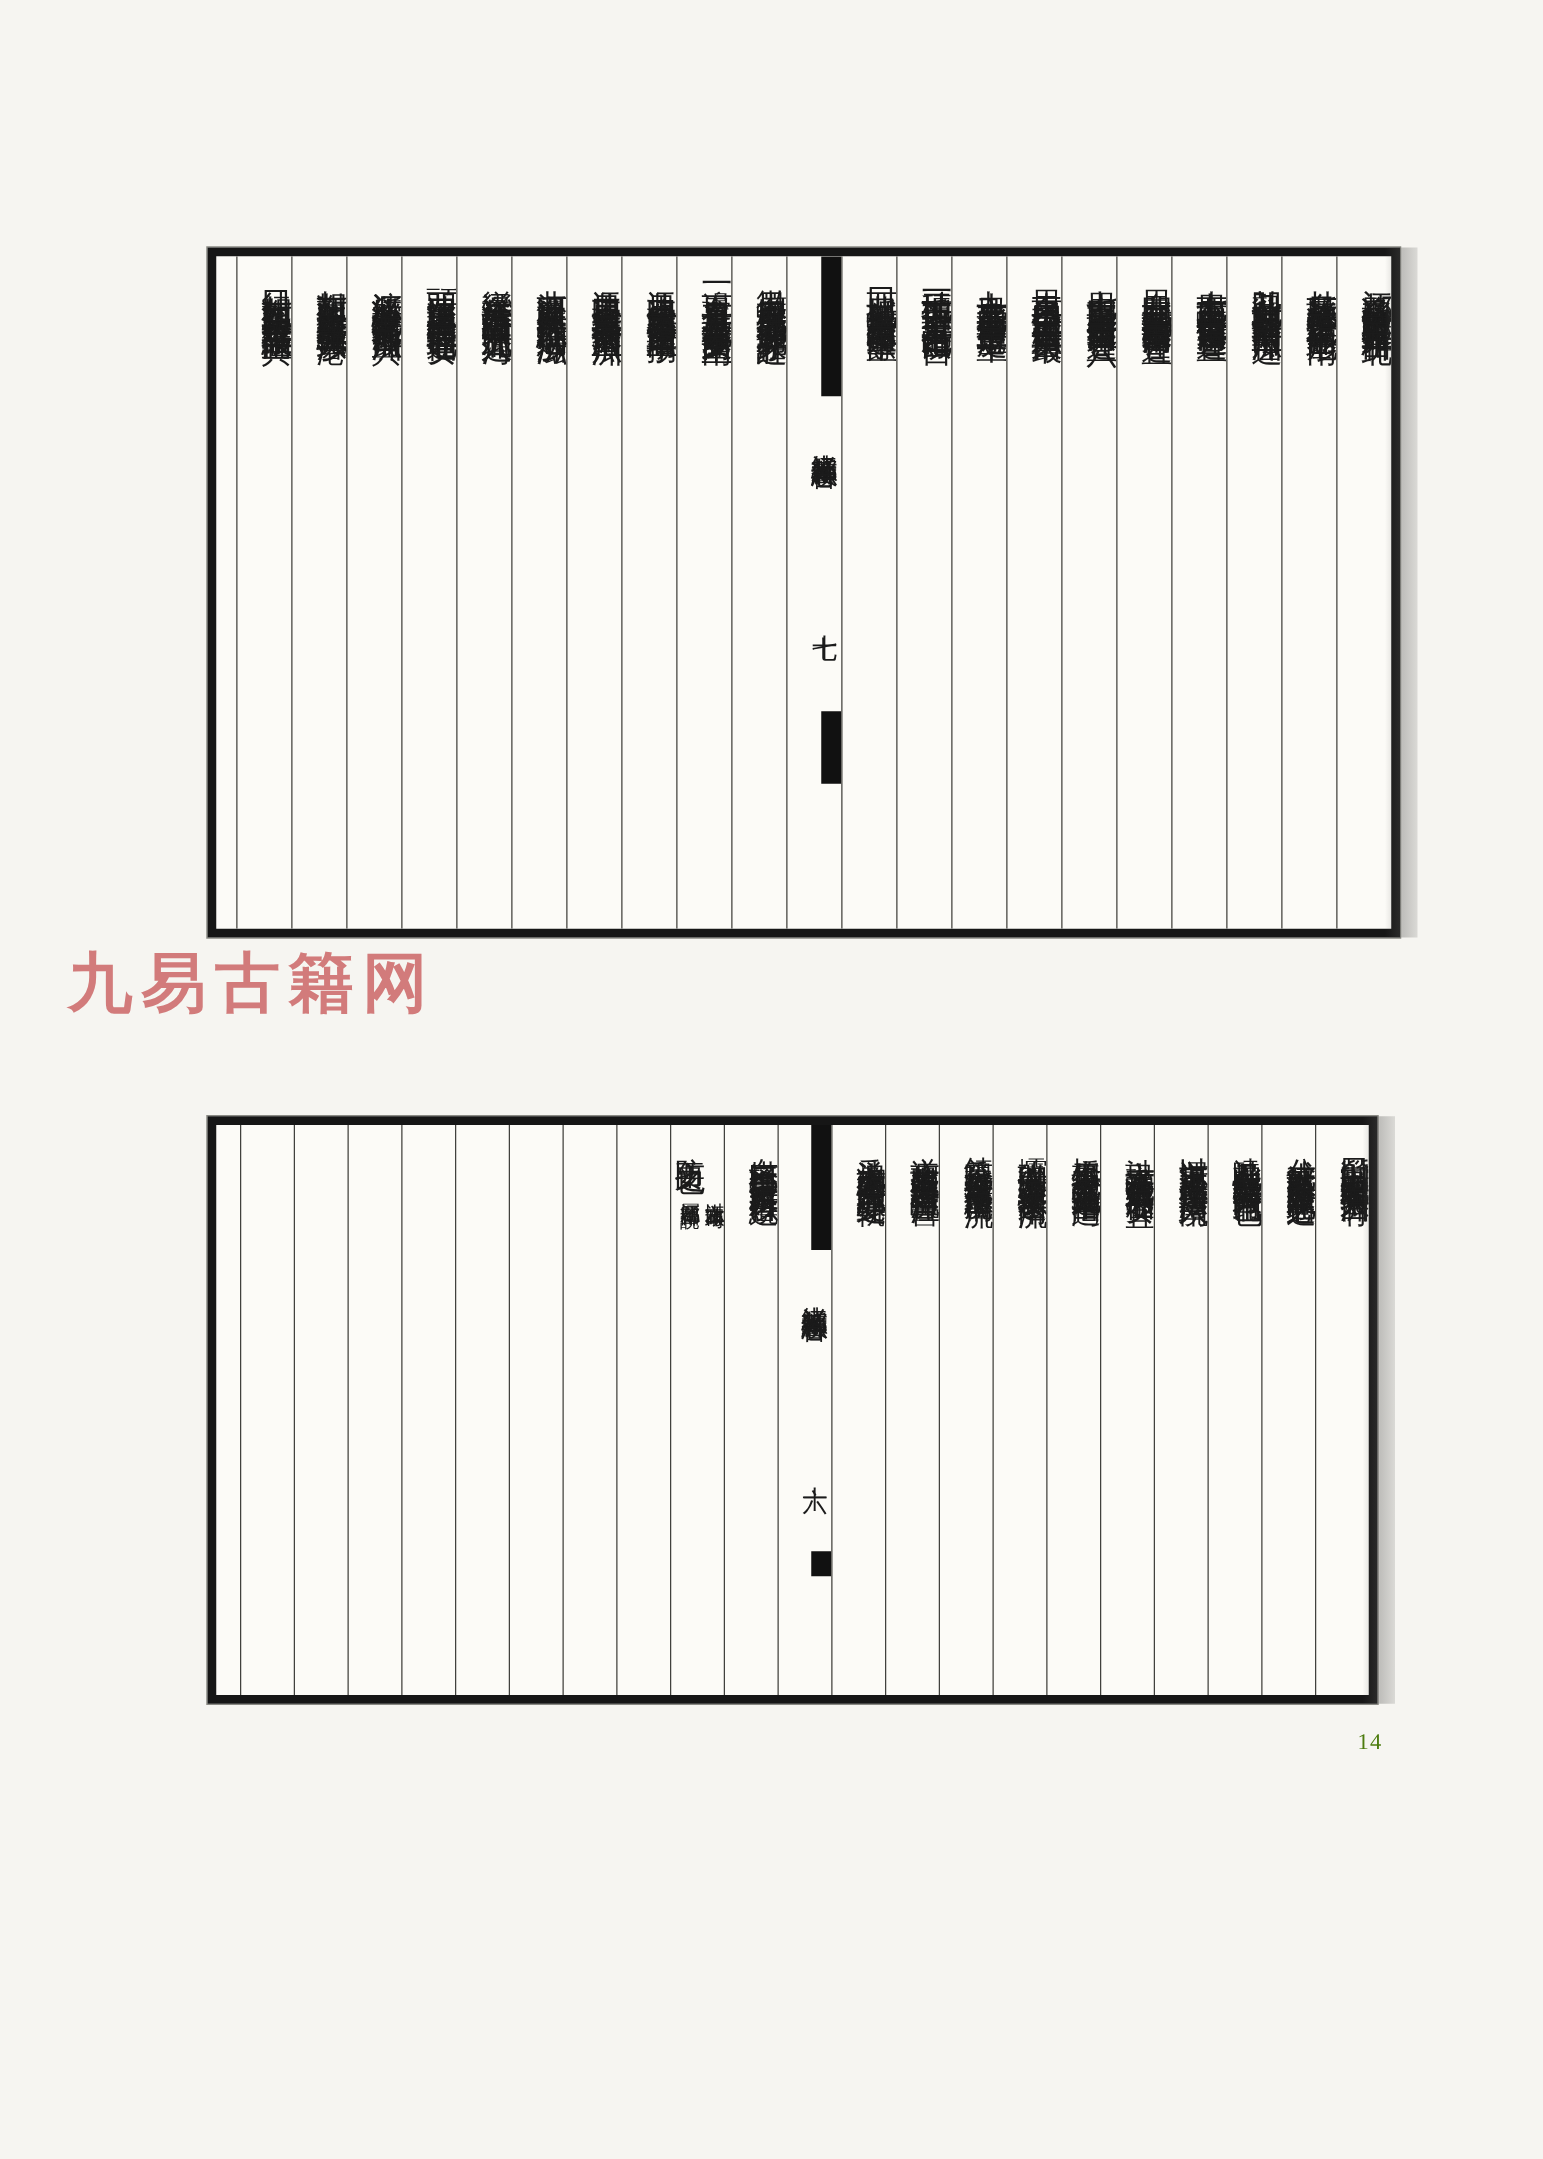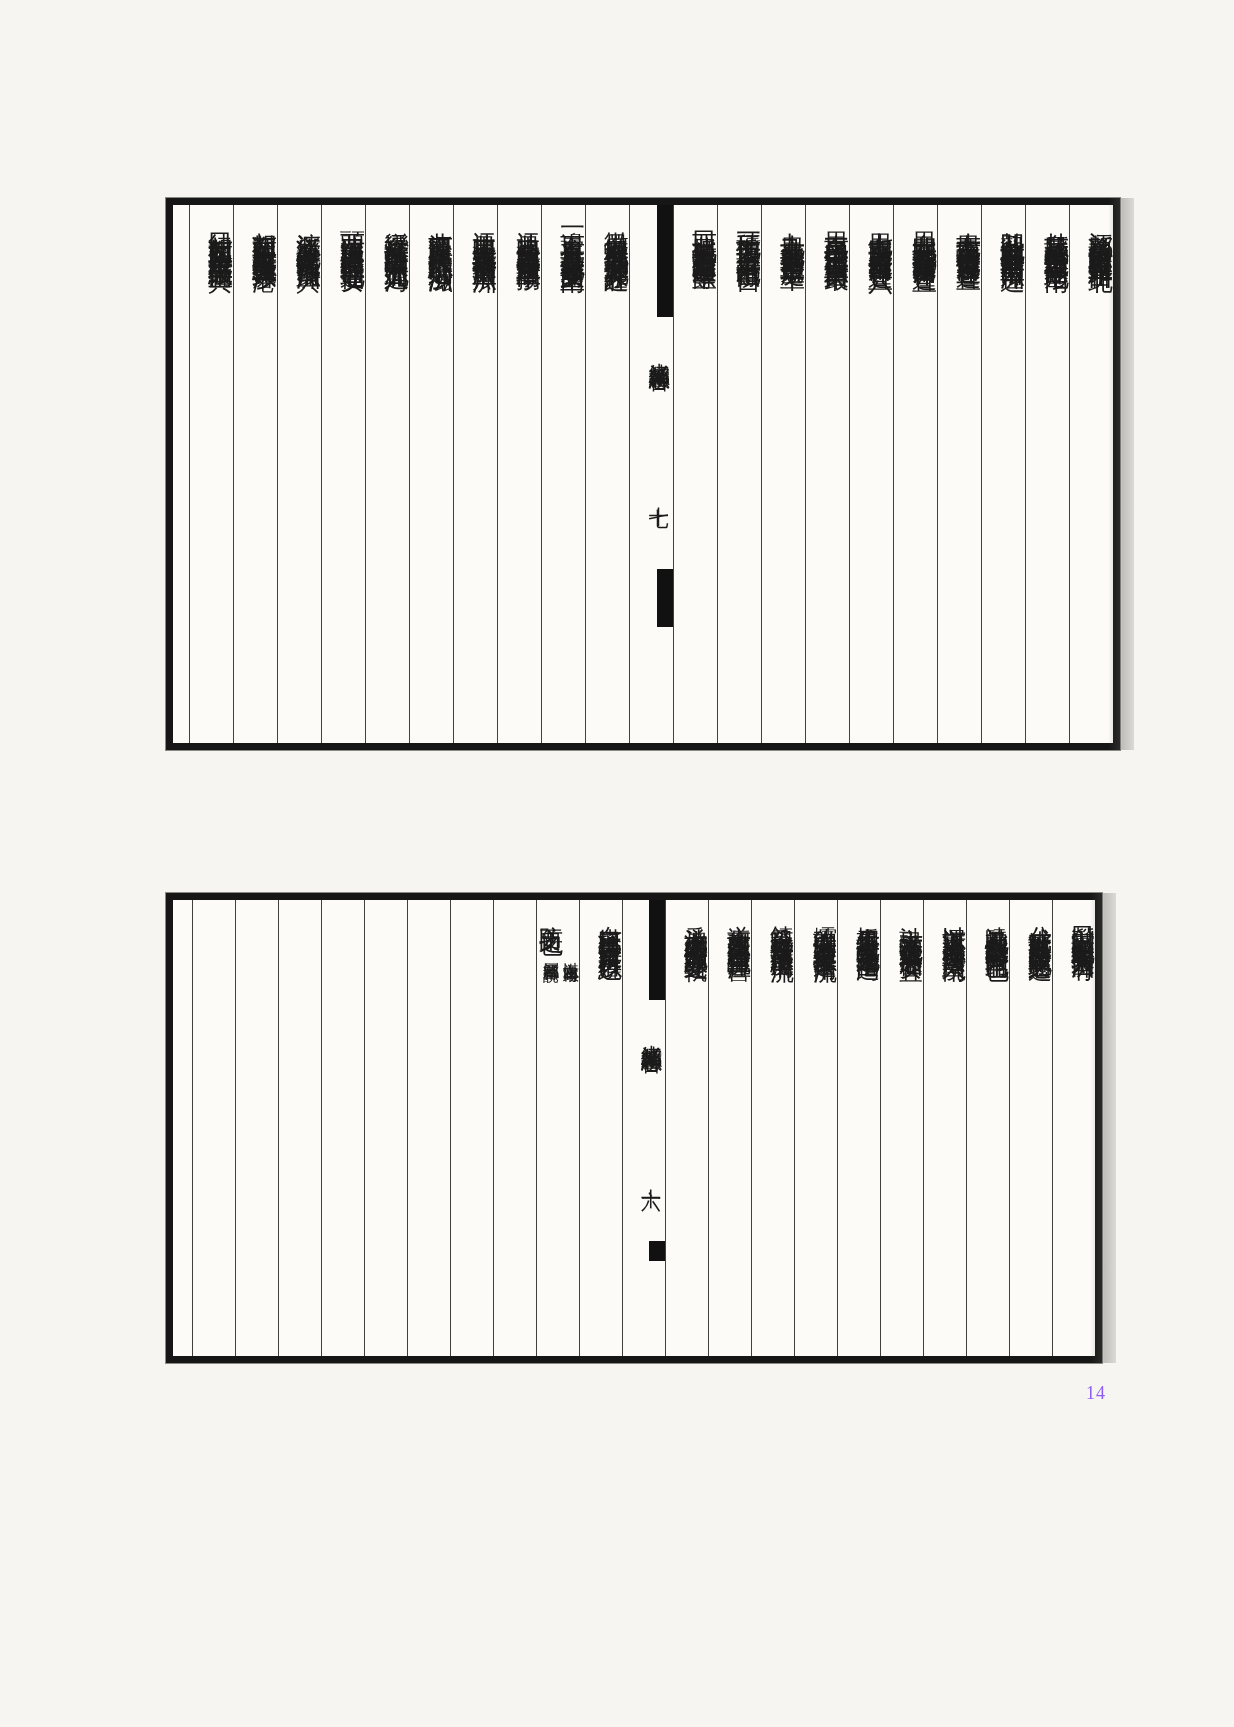--- a/index.html
+++ b/index.html
@@ -50,21 +50,21 @@
     margin-top:6px;
   }
   .note span{display:block;width:20px;line-height:1;}
   .watermark{
     position:absolute;left:54px;top:752px;
     font-size:52px;font-weight:bold;letter-spacing:7px;
     font-family:"Liberation Sans","DejaVu Sans",sans-serif;
   }
   .page-number{
     position:absolute;left:1086px;top:1383px;
-    font-size:18px;color:#8b5cf6;letter-spacing:1px;
+    font-size:18px;color:#4d7c0f;letter-spacing:1px;
   }
   .scan-streak{
     position:absolute;width:26px;
     background:linear-gradient(to right,rgba(90,90,88,0) 0%,rgba(90,90,88,.35) 55%,rgba(60,60,58,.15) 100%);
     pointer-events:none;
   }
   .streak-top{left:1108px;top:198px;height:552px;}
   .streak-bottom{left:1090px;top:893px;height:470px;}
 </style>
 </head>
@@ -101,20 +101,21 @@
       <div class="col">曲江邊百餘里向與鎮江分轄江心近則沙洲滋</div>
       <div class="col">變遷矣沿江所轄計有三大口曰瓜洲北入運河</div>
       <div class="col">頭西達運河東達二道橋曰三江營西北達仙女</div>
       <div class="col">渡江所必經實北達之衝衢長江形勢瓜洲口與</div>
       <div class="col">相對江面斜距十五里奇羅盤綫値乾巽沙頭港</div>
       <div class="col">徒口相對江面斜距二十里奇羅盤綫値壬丙其</div>
     </div>
   </div>
   <div class="scan-streak streak-top"></div>
 
+  <div class="watermark" style="color:rgba(201,96,96,.82)">九易古籍网</div>
 
   <div class="block block-bottom">
     <div class="cols">
       <div class="col">營口則與圌山南北相對東有太平洲西有</div>
       <div class="col">分成夾江數道江艇西達金陵至此必迂迴</div>
       <div class="col">遶駛此乃自然之險要不特分限南北已也</div>
       <div class="col">以運河裏下河爲正幹運河自灣頭入境南</div>
       <div class="col">計六十里爲漕運孔道裏下河東歷仙女宜</div>
       <div class="col">橋泰州界計七十里爲鹽運孔道本由灣道</div>
       <div class="col">壩改從六閘出入蓋緣運丁來源甚遠南流</div>

